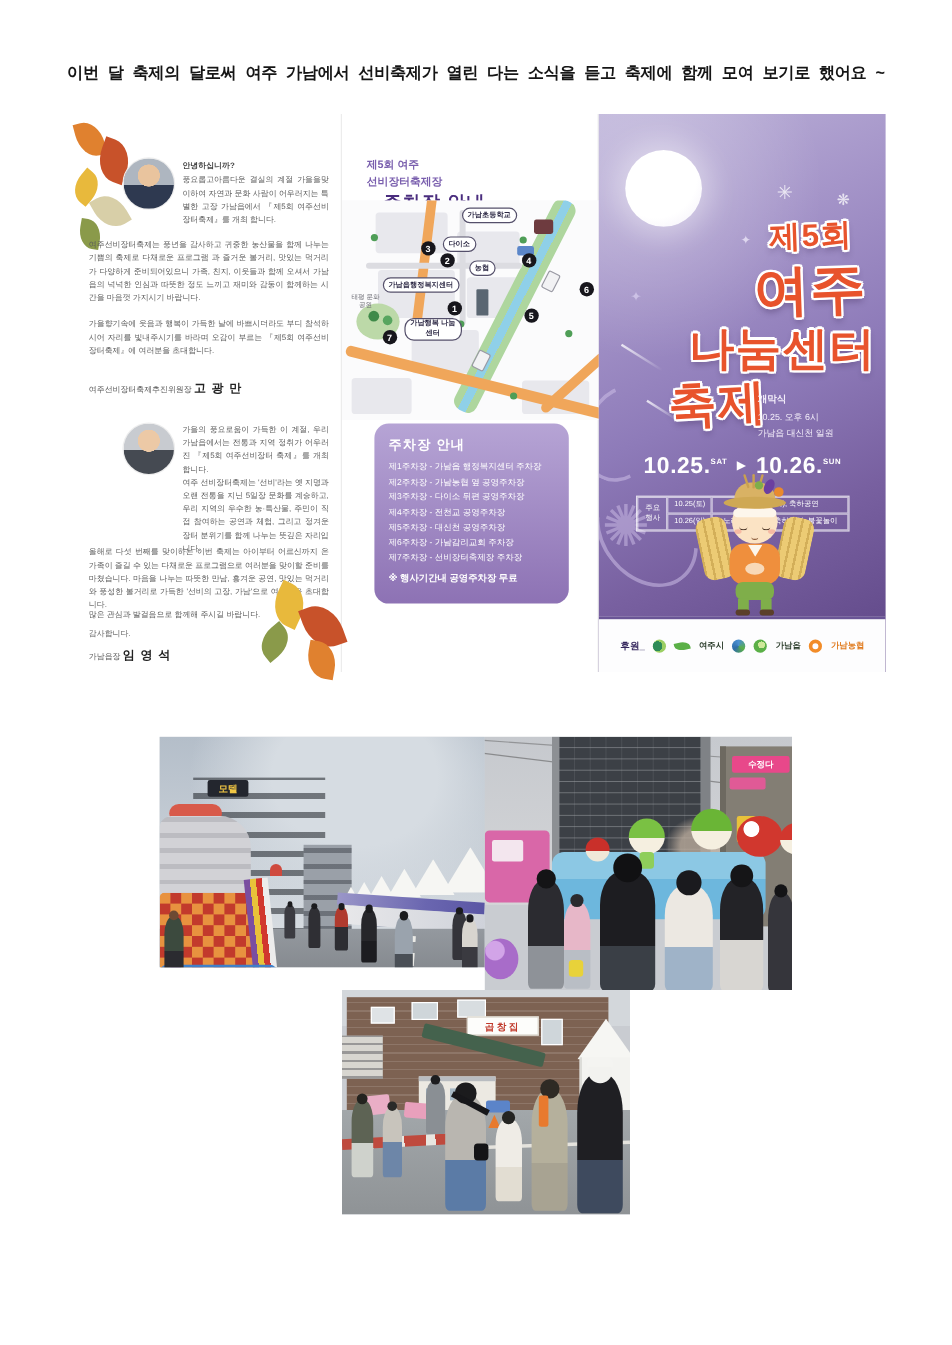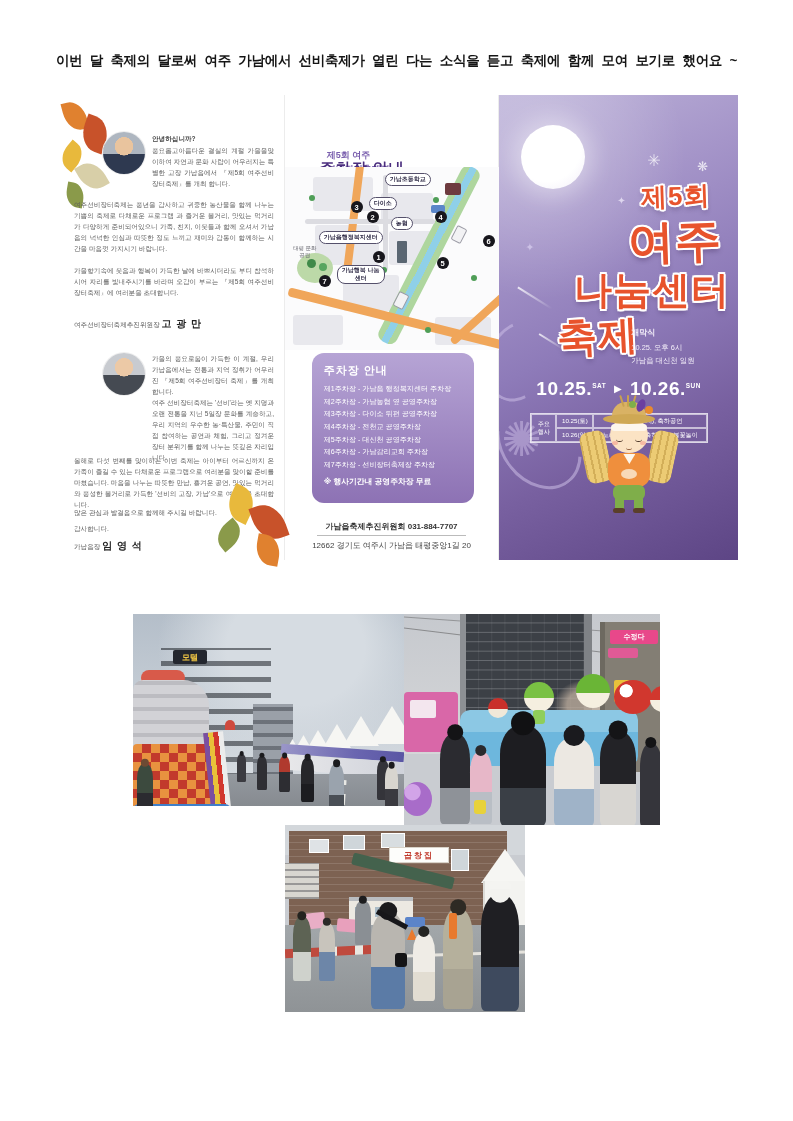--- a/index.html
+++ b/index.html
@@ -158,21 +158,21 @@
         <b>임 영 석</b>
       </div>
 
       <span class="leaf" style="left:168px;top:392px;width:26px;height:34px;background:#e8b93c;transform:rotate(25deg);"></span>
       <span class="leaf" style="left:194px;top:408px;width:30px;height:38px;background:#c8522a;transform:rotate(-20deg);"></span>
       <span class="leaf" style="left:158px;top:426px;width:22px;height:28px;background:#8a9a4a;transform:rotate(50deg);"></span>
       <span class="leaf" style="left:196px;top:440px;width:24px;height:30px;background:#e0812f;transform:rotate(10deg);"></span>
     </div>
 
     <div class="panel panel-mid">
-      <div class="mid-title1" style="left:42px;top:36px;margin-top:18px;">
+      <div class="mid-title1" style="left:21px;top:36px;">
         <div>제5회 여주</div>
         <div>선비장터축제장</div>
       </div>
       <div class="mid-title2" style="left:35px;top:64px;">주차장 안내</div>
 
       <div class="map">
         <div class="blk" style="left:28px;top:10px;width:60px;height:34px;"></div>
         <div class="blk" style="left:96px;top:26px;width:52px;height:30px;"></div>
         <div class="blk" style="left:30px;top:58px;width:64px;height:40px;"></div>
         <div class="blk" style="left:104px;top:64px;width:44px;height:34px;"></div>
@@ -224,24 +224,20 @@
         <div class="it">제1주차장 - 가남읍 행정복지센터 주차장</div>
         <div class="it">제2주차장 - 가남농협 옆 공영주차장</div>
         <div class="it">제3주차장 - 다이소 뒤편 공영주차장</div>
         <div class="it">제4주차장 - 전천교 공영주차장</div>
         <div class="it">제5주차장 - 대신천 공영주차장</div>
         <div class="it">제6주차장 - 가남감리교회 주차장</div>
         <div class="it">제7주차장 - 선비장터축제장 주차장</div>
         <div class="note">※ 행사기간내 공영주차장 무료</div>
       </div>
 
-      <div class="contact">
-        <div class="ph">가남읍축제추진위원회 031-884-7707</div>
-        <div class="ad">12662 경기도 여주시 가남읍 태평중앙1길 20</div>
-      </div>
     </div>
 
     <div class="panel panel-poster">
       <div class="moon"></div>
 
       <span class="fw" style="left:148px;top:56px;font-size:16px;">✳</span>
       <span class="fw" style="left:198px;top:64px;font-size:13px;">❋</span>
       <span class="fw" style="left:26px;top:146px;font-size:11px;color:#d7cdee;">✦</span>
       <span class="fw" style="left:2px;top:316px;font-size:48px;color:#cfc0e8;opacity:.5;">✺</span>
       <span class="fw" style="left:118px;top:100px;font-size:10px;color:#efe9fa;">✦</span>
@@ -297,20 +293,31 @@
         <div class="m-hatdome"></div>
         <div class="m-hatbrim"></div>
         <div class="m-straw" style="left:40px;transform:rotate(-18deg);"></div>
         <div class="m-straw" style="left:46px;"></div>
         <div class="m-straw" style="left:52px;transform:rotate(16deg);"></div>
         <div class="m-veg" style="left:56px;top:8px;width:8px;height:13px;background:#6b3fa0;transform:rotate(24deg);"></div>
         <div class="m-veg" style="left:64px;top:15px;width:8px;height:8px;background:#e98a2e;"></div>
         <div class="m-veg" style="left:48px;top:10px;width:7px;height:7px;background:#7fae4a;"></div>
       </div>
 
+      <div class="sponsor">
+        <span class="lbl">후원_</span>
+        <span class="sico" style="background:radial-gradient(circle at 35% 50%,#2e8b57 0 45%,#9bcf63 46%);"></span>
+        <span style="width:13px;height:7px;background:#5bb047;border-radius:0 70% 0 70%;display:inline-block;transform:rotate(-14deg);"></span>
+        <span class="nm">여주시</span>
+        <span class="sico" style="background:conic-gradient(#4a8fd1,#5bb047,#2e6ca8,#4a8fd1);"></span>
+        <span class="sico" style="background:radial-gradient(circle at 60% 40%,#cfe89a 0 30%,#5bb047 31%);"></span>
+        <span class="nm">가남읍</span>
+        <span class="sico" style="background:transparent;border:3px solid #f28c28;box-sizing:border-box;"></span>
+        <span class="nm or">가남농협</span>
+      </div>
     </div>
   </div>
 
 
   <div class="photo" style="left:133px;top:614px;width:271px;height:192px;">
     <div class="abs" style="left:0;top:0;width:100%;height:170px;
          background:radial-gradient(ellipse at 60% 20%, #d6dce2 0 30%, transparent 60%),
                     linear-gradient(180deg,#b4bec9 0,#ccd3da 70%,#d8dde2 100%);"></div>
     <div class="abs" style="left:28px;top:34px;width:110px;height:130px;
          background:linear-gradient(180deg,#6e747c,#8a8f96);

